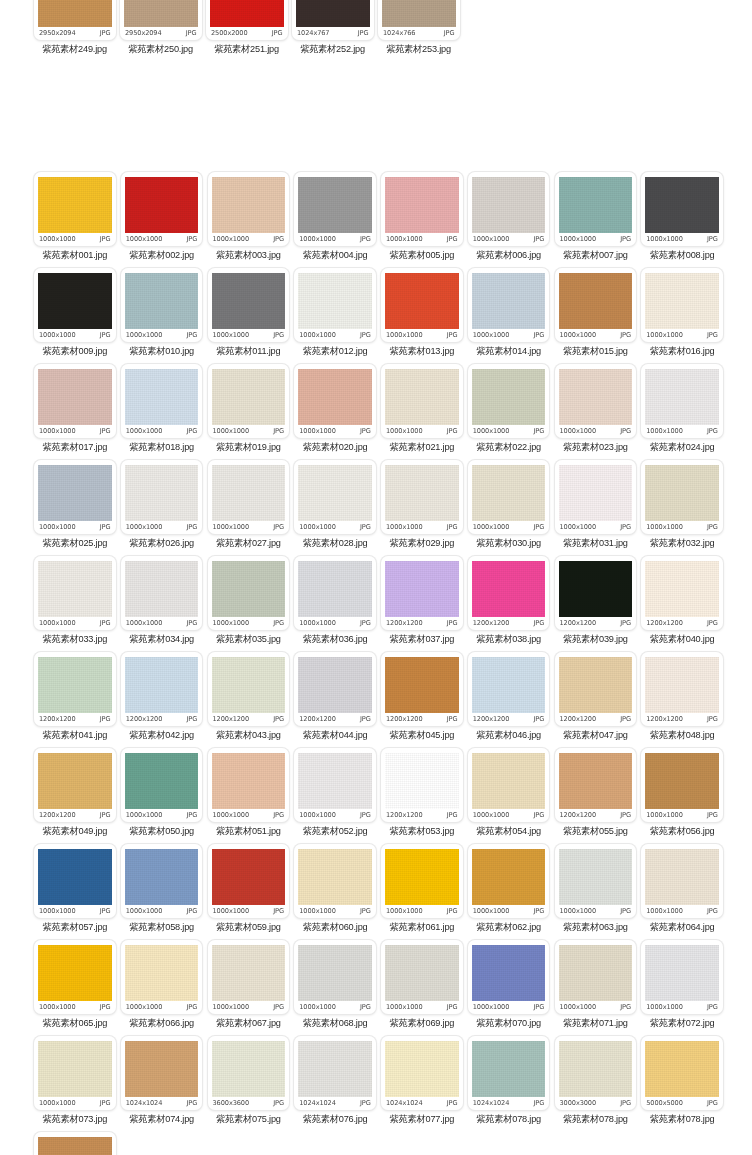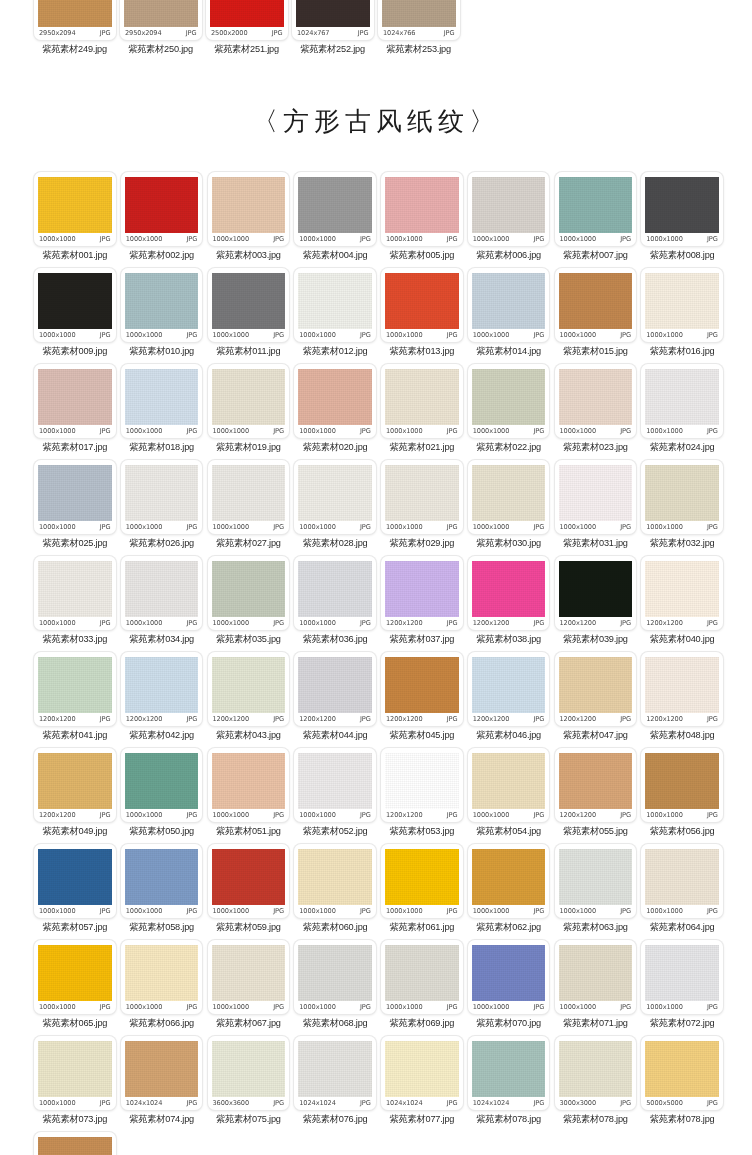--- a/index.html
+++ b/index.html
@@ -144,23 +144,20 @@
           </div>
           <div class="meta">
             <span>1024x766</span>
             <span>JPG</span>
           </div>
         </div>
         <div class="fname">紫苑素材253.jpg</div>
       </div>
     </div>
 
-  <div class="title-block">
-    <span class="title-text">〈方形古风纸纹〉</span>
-  </div>
 
   <div class="grid" id="grid">
       <div class="cell">
         <div class="card">
           <div class="thumb" style="background: rgb(245, 193, 39);">
             <div class="tex"></div>
           </div>
           <div class="meta">
             <span>1000x1000</span>
             <span>JPG</span>

